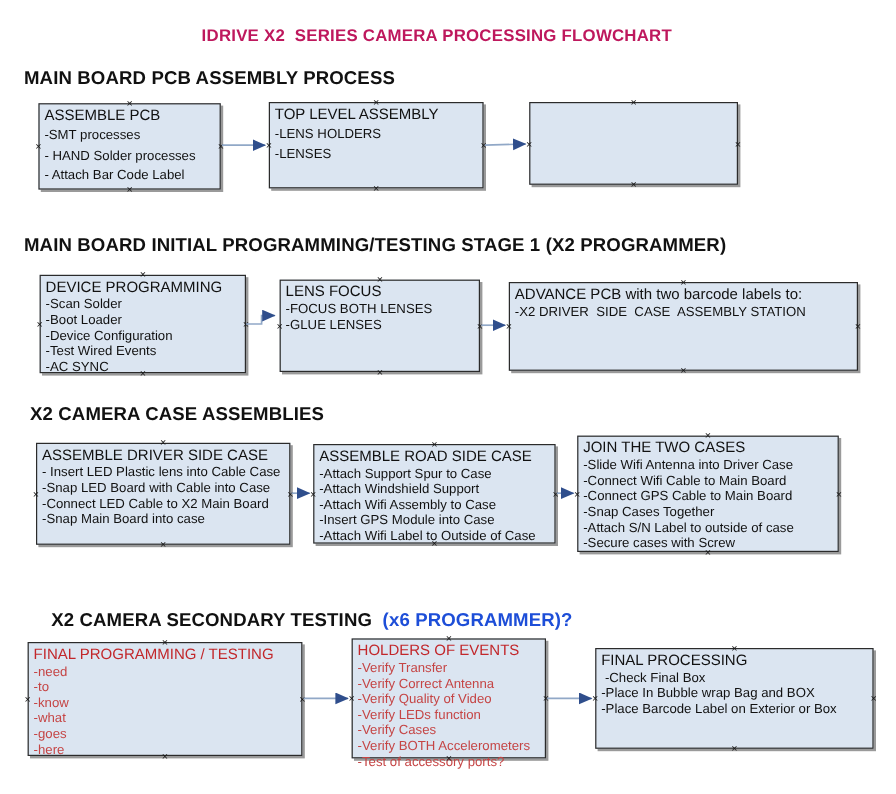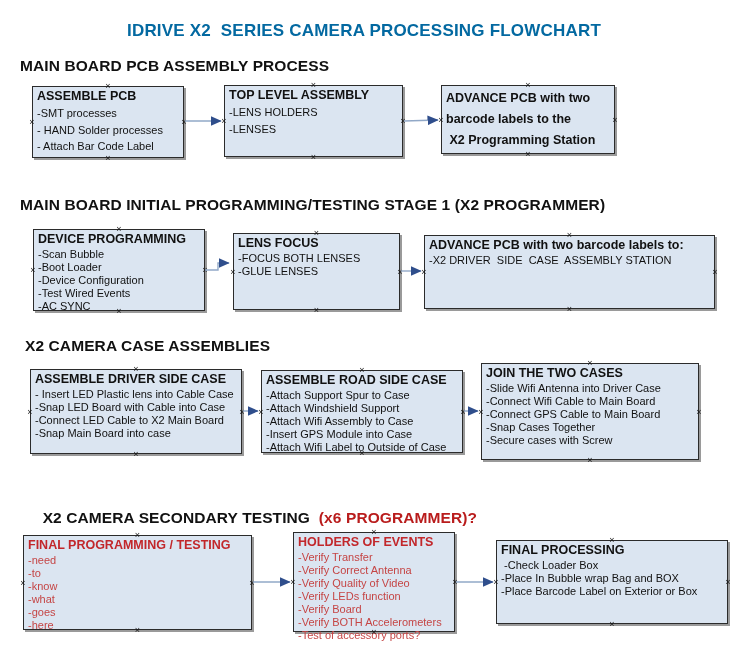--- a/index.html
+++ b/index.html
@@ -3,35 +3,35 @@
 <meta charset="utf-8">
 <style>
   html,body{margin:0;padding:0;background:#ffffff;}
   .stage{
     position:relative;width:747px;height:662px;background:#ffffff;
     font-family:"Liberation Sans","DejaVu Sans",sans-serif;color:#111;
     overflow:hidden;
   }
   .main-title{
     position:absolute;left:0;top:21px;width:728px;text-align:center;
-    font-size:17px;font-weight:bold;letter-spacing:.2px;color:#0369a1;
+    font-size:14px;font-weight:bold;letter-spacing:.2px;color:#be185d;
     white-space:pre-wrap;
   }
   .sec-h{
     position:absolute;font-size:15.5px;font-weight:bold;color:#111;
     white-space:pre-wrap;letter-spacing:.1px;
   }
-  .sec-h .red{color:#b91c1c;}
+  .sec-h .red{color:#1d4ed8;}
   .fcbox{
     position:absolute;box-sizing:border-box;
     background:#dbe5f1;border:1px solid #2b2b2b;
     box-shadow:2px 2px 0 #9a9a9a;
     padding:2px 3px 0 4px;z-index:1;
   }
-  .bt{font-size:12.5px;font-weight:bold;line-height:15px;white-space:pre-wrap;margin-bottom:1px;}
+  .bt{font-size:12.5px;font-weight:normal;line-height:15px;white-space:pre-wrap;margin-bottom:1px;}
   .bi{font-size:11px;line-height:13px;white-space:pre-wrap;}
   .r1 .bi{line-height:16.5px;}
   .lh21 .bt{line-height:21px;}
   .red-box .bt{color:#c2272b;}
   .red-box .bi{color:#c54545;}
   .anchor{
     position:absolute;font-size:9px;line-height:6px;color:#1a1a1a;
     width:6px;height:6px;text-align:center;z-index:4;
   }
   .anchor-top{left:calc(50% - 3px);top:-4px;}
@@ -64,34 +64,31 @@
     <div class="bt">TOP LEVEL ASSEMBLY</div>
     <div class="bi">-LENS HOLDERS</div>
     <div class="bi">-LENSES</div>
   <span class="anchor anchor-top">×</span>
       <span class="anchor anchor-bottom">×</span>
       <span class="anchor anchor-left">×</span>
       <span class="anchor anchor-right">×</span>
     </div>
 
   <div class="fcbox r1 lh21" style="left:441px;top:85px;width:174px;height:69px">
-    <div class="bt">ADVANCE PCB with two
-barcode labels to the
- X2 Programming Station</div>
   <span class="anchor anchor-top">×</span>
       <span class="anchor anchor-bottom">×</span>
       <span class="anchor anchor-left">×</span>
       <span class="anchor anchor-right">×</span>
     </div>
 
   <div class="sec-h" style="left:20px;top:196px">MAIN BOARD INITIAL PROGRAMMING/TESTING STAGE 1 (X2 PROGRAMMER)</div>
 
   <div class="fcbox" style="left:33px;top:229px;width:172px;height:82px">
     <div class="bt">DEVICE PROGRAMMING</div>
-    <div class="bi">-Scan Bubble</div>
+    <div class="bi">-Scan Solder</div>
     <div class="bi">-Boot Loader</div>
     <div class="bi">-Device Configuration</div>
     <div class="bi">-Test Wired Events</div>
     <div class="bi">-AC SYNC</div>
   <span class="anchor anchor-top">×</span>
       <span class="anchor anchor-bottom">×</span>
       <span class="anchor anchor-left">×</span>
       <span class="anchor anchor-right">×</span>
     </div>
 
@@ -140,20 +137,21 @@
       <span class="anchor anchor-left">×</span>
       <span class="anchor anchor-right">×</span>
     </div>
 
   <div class="fcbox" style="left:481px;top:363px;width:218px;height:97px">
     <div class="bt">JOIN THE TWO CASES</div>
     <div class="bi">-Slide Wifi Antenna into Driver Case</div>
     <div class="bi">-Connect Wifi Cable to Main Board</div>
     <div class="bi">-Connect GPS Cable to Main Board</div>
     <div class="bi">-Snap Cases Together</div>
+    <div class="bi">-Attach S/N Label to outside of case</div>
     <div class="bi">-Secure cases with Screw</div>
   <span class="anchor anchor-top">×</span>
       <span class="anchor anchor-bottom">×</span>
       <span class="anchor anchor-left">×</span>
       <span class="anchor anchor-right">×</span>
     </div>
 
   <div class="sec-h" style="left:25px;top:491px">
     <span>X2 CAMERA SECONDARY TESTING  </span><span class="red">(x6 PROGRAMMER)?</span>
   </div>
@@ -171,32 +169,32 @@
       <span class="anchor anchor-left">×</span>
       <span class="anchor anchor-right">×</span>
     </div>
 
   <div class="fcbox red-box" style="left:293px;top:532px;width:162px;height:100px">
     <div class="bt">HOLDERS OF EVENTS</div>
     <div class="bi">-Verify Transfer</div>
     <div class="bi">-Verify Correct Antenna</div>
     <div class="bi">-Verify Quality of Video</div>
     <div class="bi">-Verify LEDs function</div>
-    <div class="bi">-Verify Board</div>
+    <div class="bi">-Verify Cases</div>
     <div class="bi">-Verify BOTH Accelerometers</div>
     <div class="bi">-Test of accessory ports?</div>
   <span class="anchor anchor-top">×</span>
       <span class="anchor anchor-bottom">×</span>
       <span class="anchor anchor-left">×</span>
       <span class="anchor anchor-right">×</span>
     </div>
 
   <div class="fcbox" style="left:496px;top:540px;width:232px;height:84px">
     <div class="bt">FINAL PROCESSING</div>
-    <div class="bi"> -Check Loader Box</div>
+    <div class="bi"> -Check Final Box</div>
     <div class="bi">-Place In Bubble wrap Bag and BOX</div>
     <div class="bi">-Place Barcode Label on Exterior or Box</div>
   <span class="anchor anchor-top">×</span>
       <span class="anchor anchor-bottom">×</span>
       <span class="anchor anchor-left">×</span>
       <span class="anchor anchor-right">×</span>
     </div>
 
   <svg class="overlay" width="747" height="662" viewBox="0 0 747 662">
     <defs>

